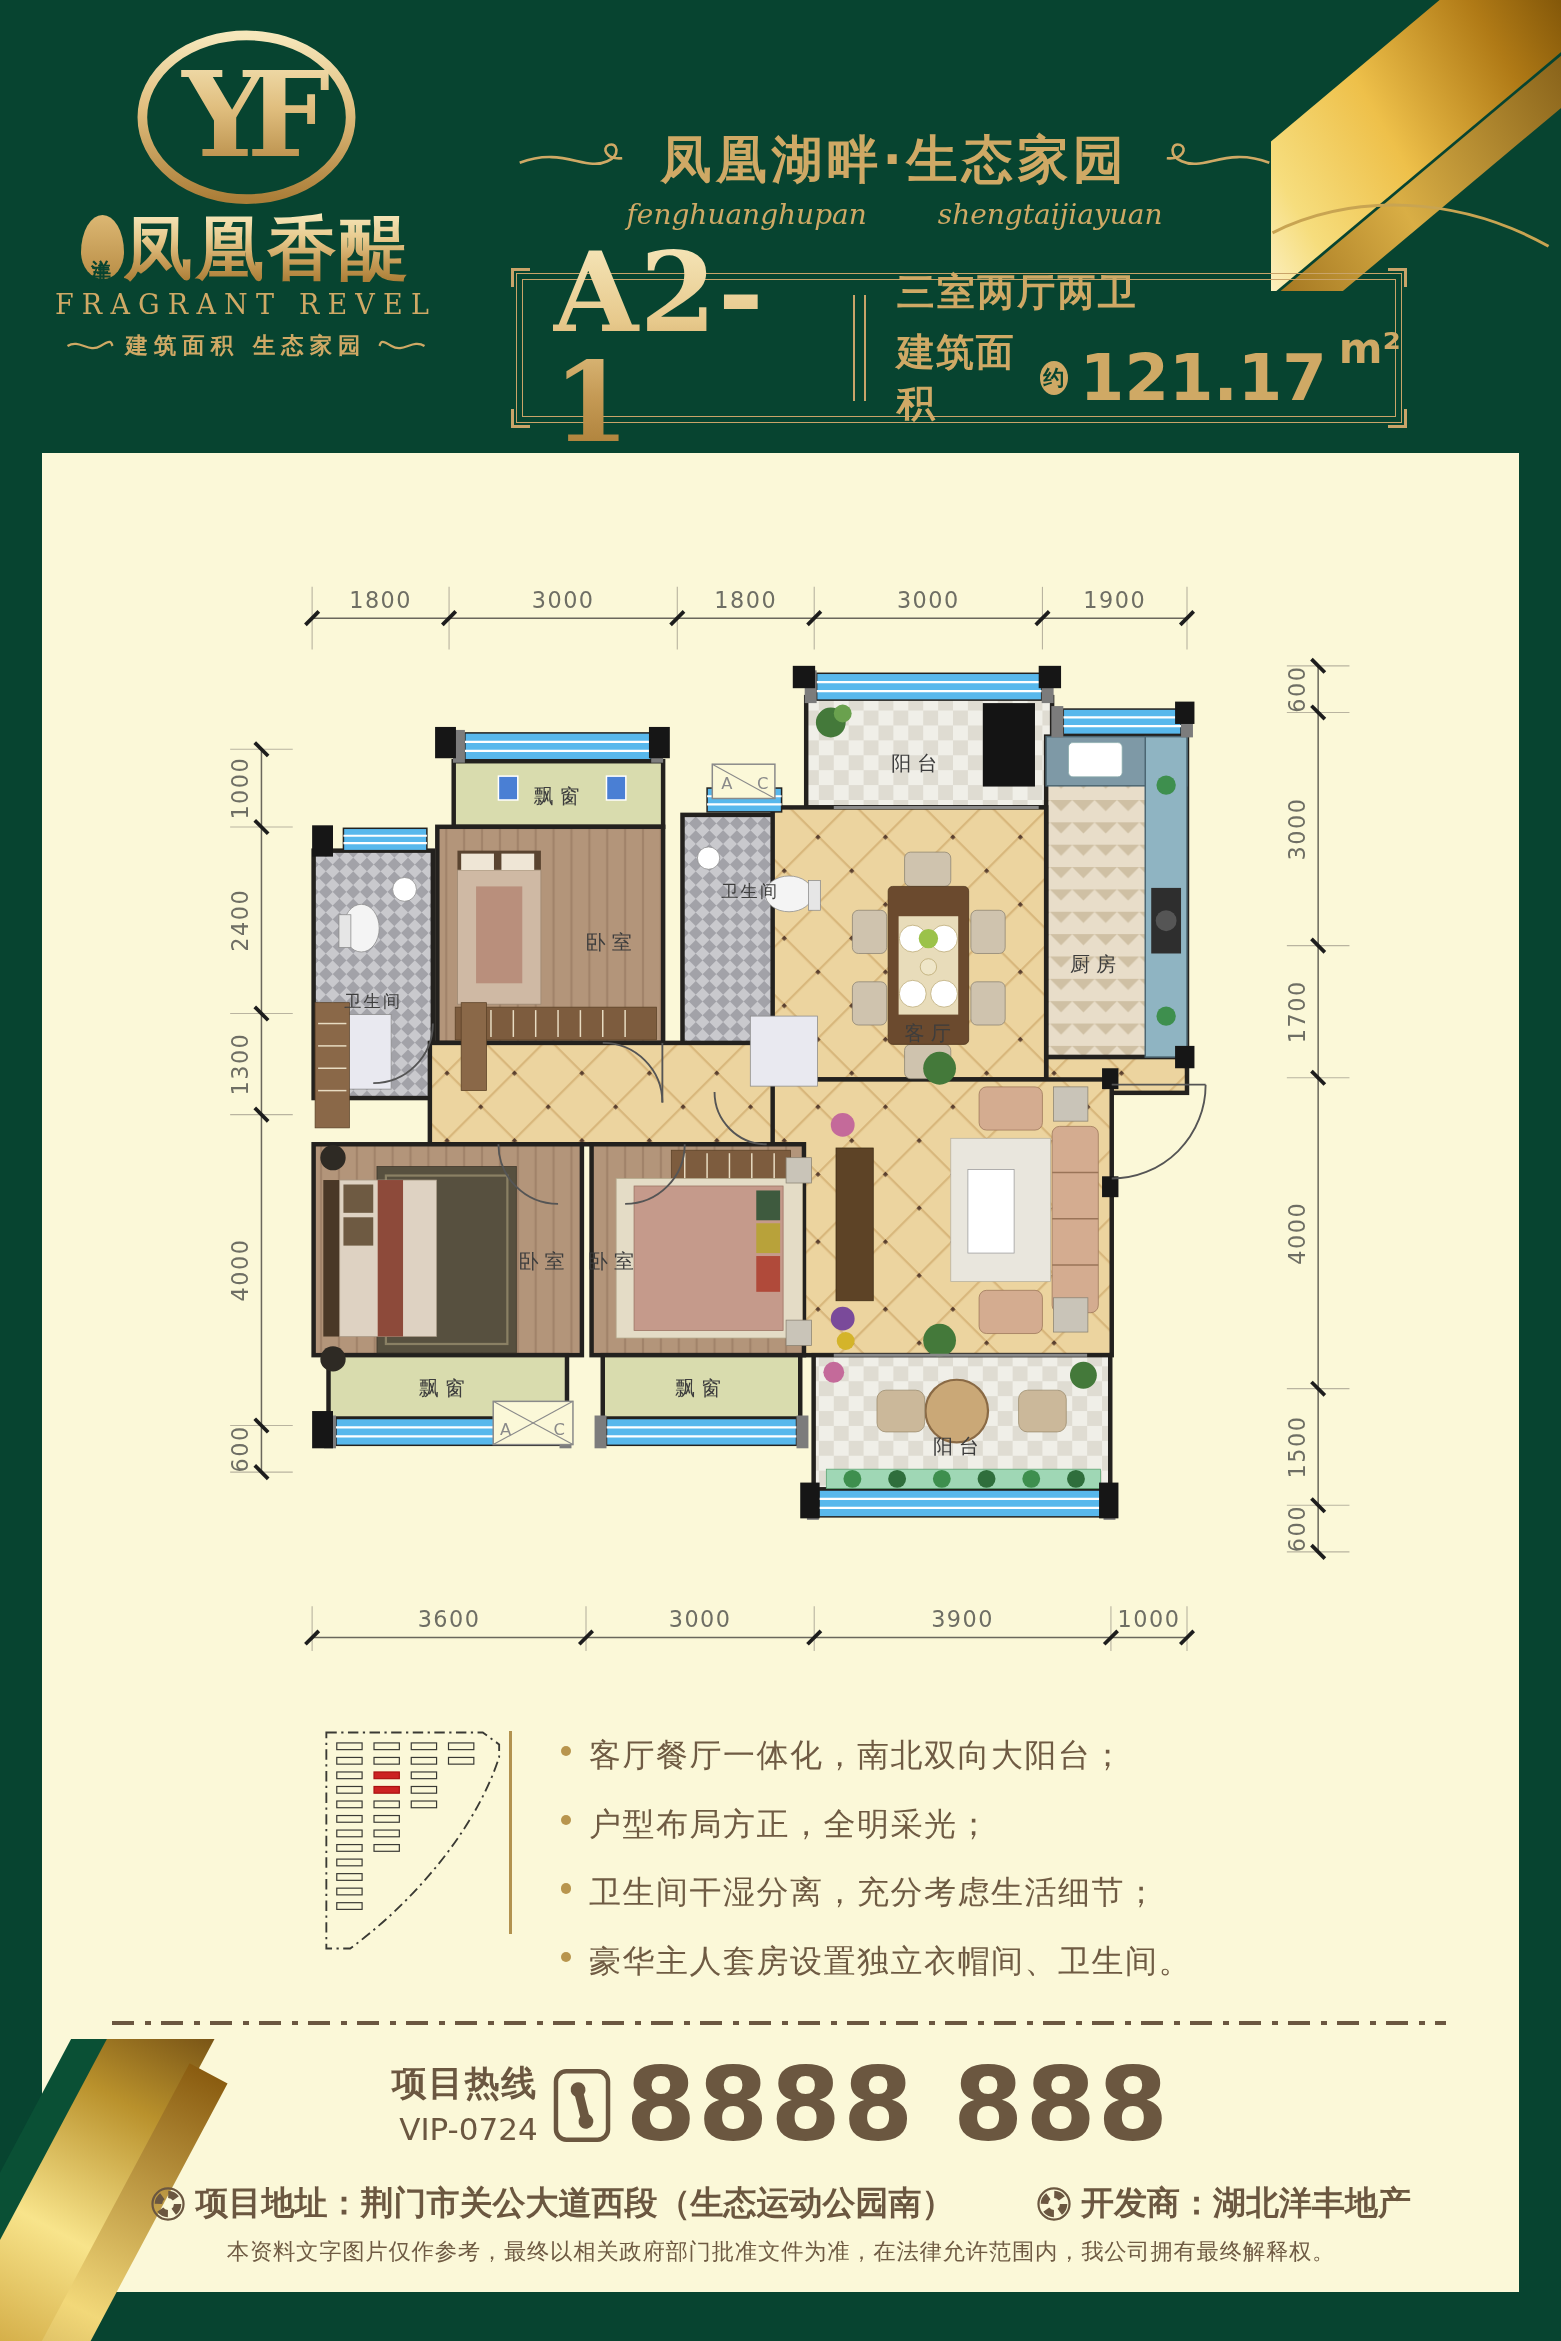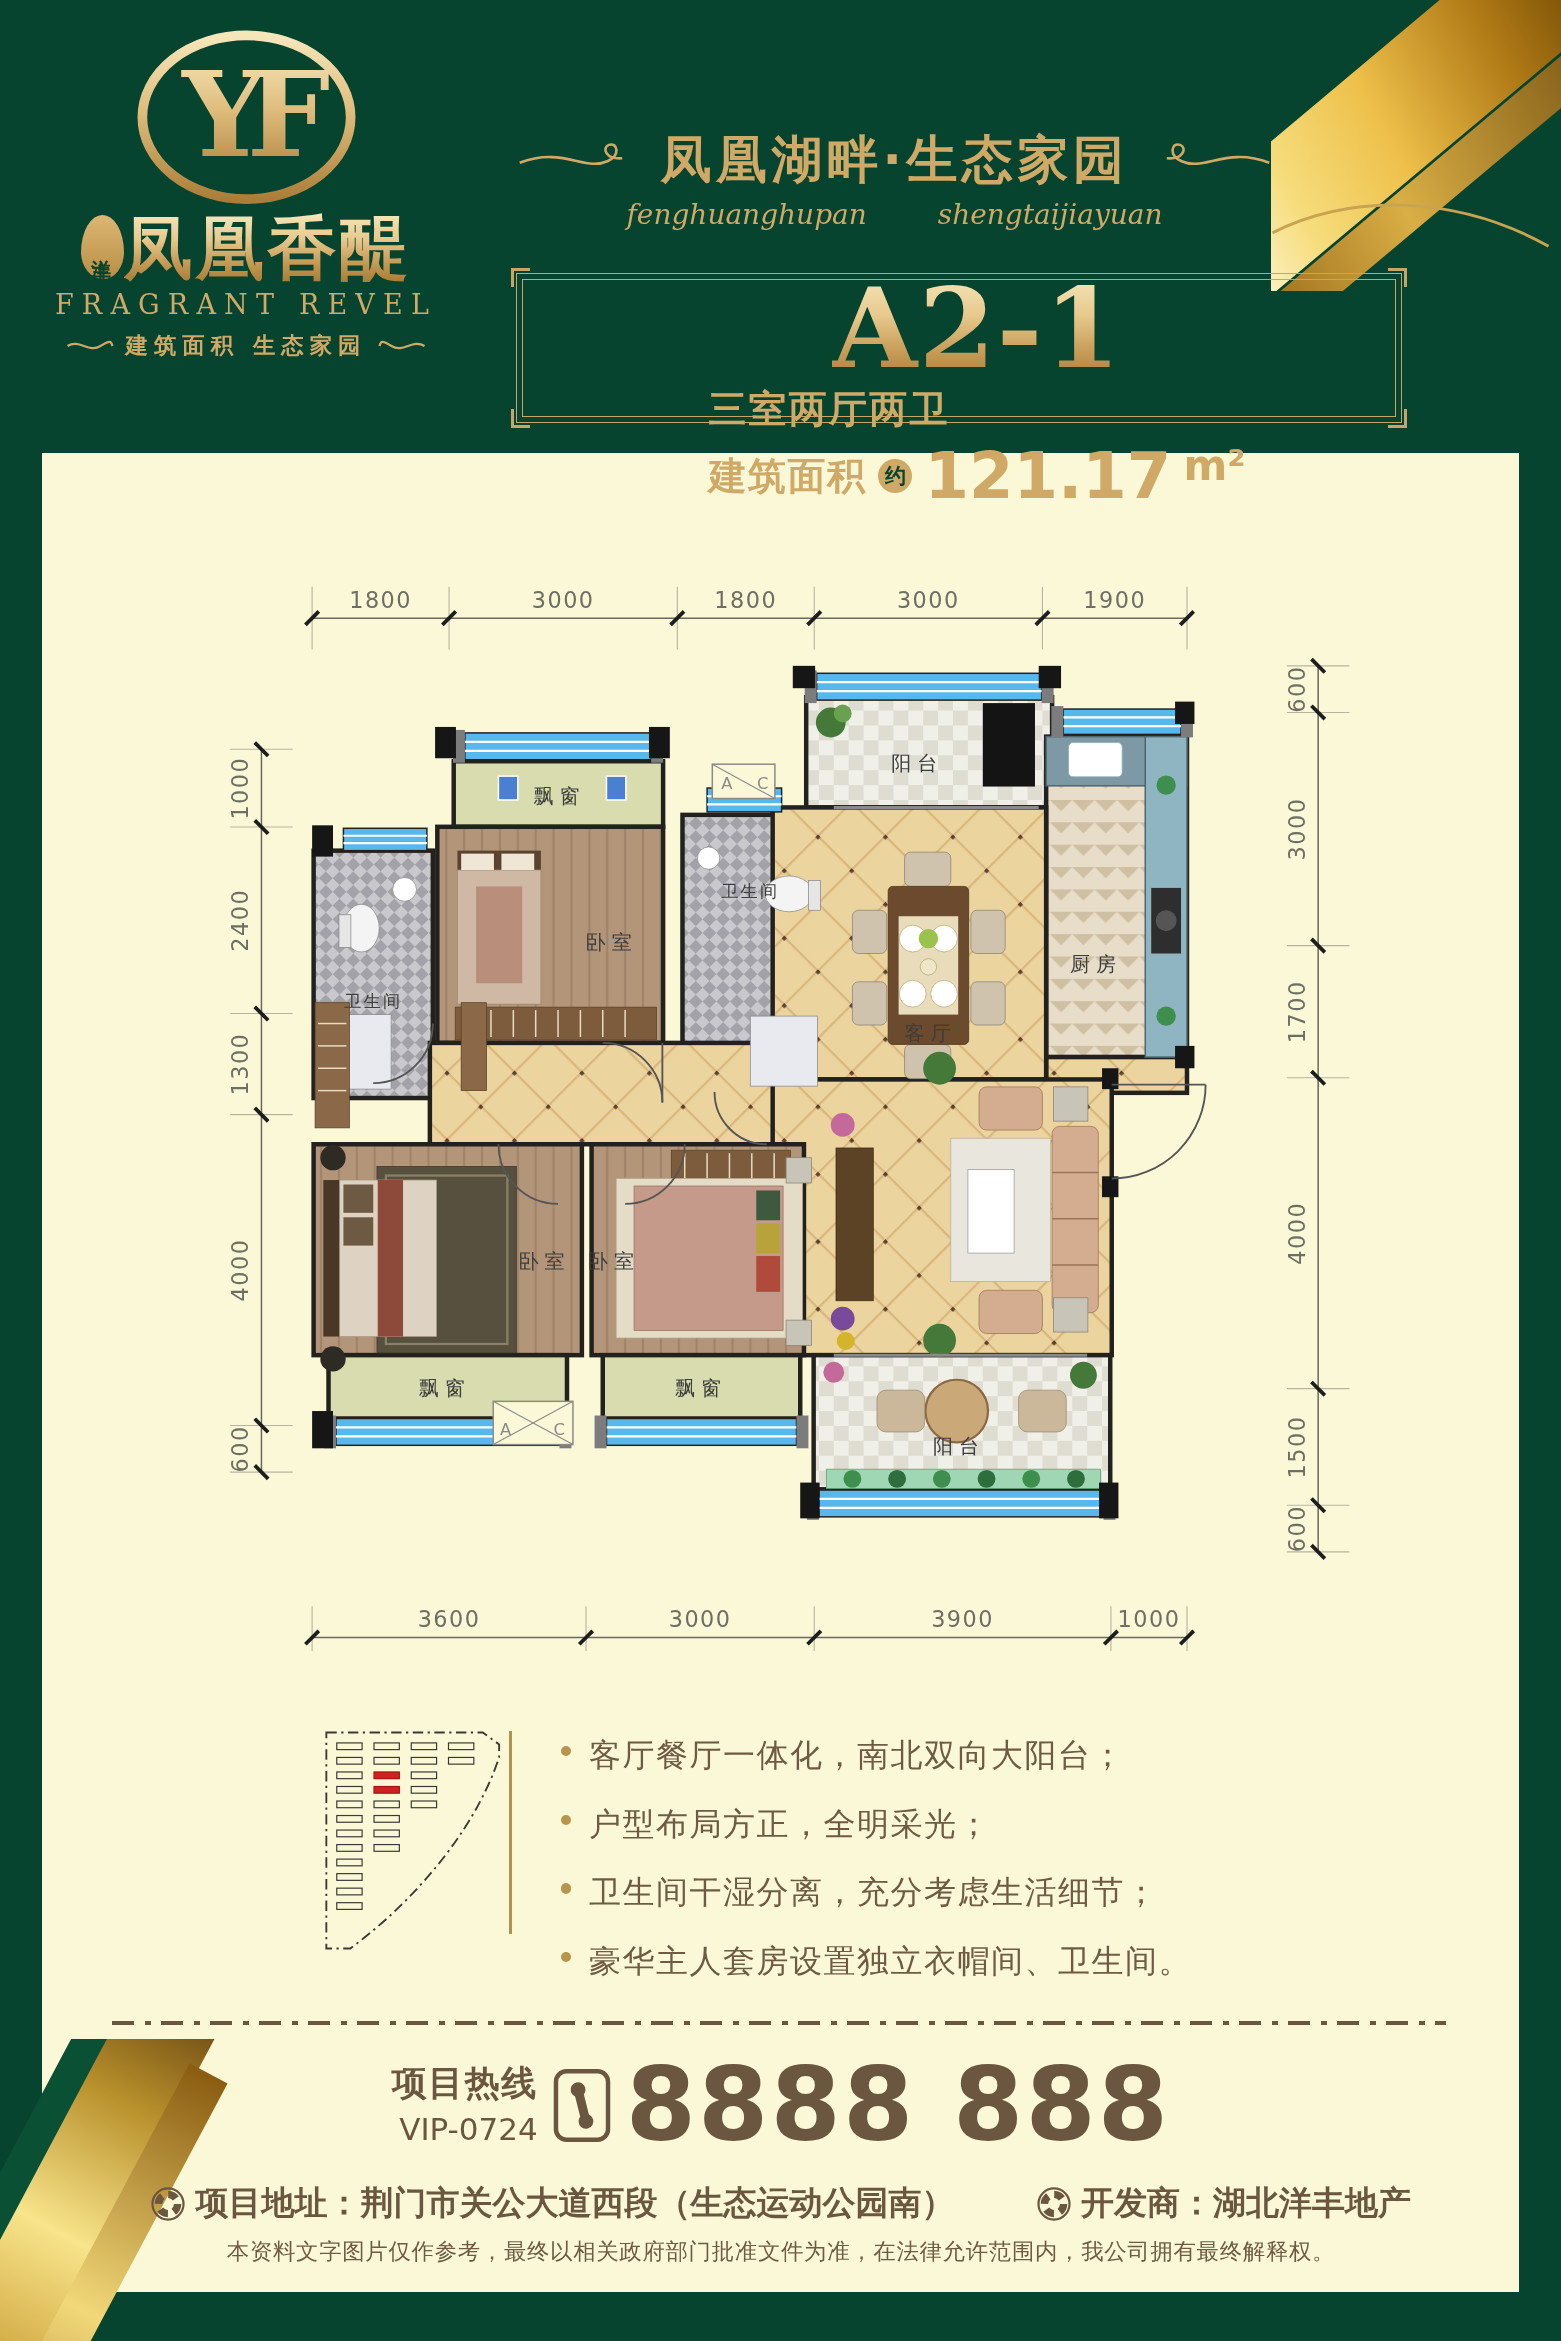--- a/index.html
+++ b/index.html
@@ -48,21 +48,21 @@
   .pinyinrow{display:flex;justify-content:center;gap:71px;margin-top:13.4px;
     font-family:"DejaVu Serif",serif;font-style:italic;font-size:28px;}
   
   .unitbox{left:516px;top:273px;width:884px;height:148px;border:1.5px solid #c9a469;}
   .unitbox::before{content:'';position:absolute;inset:5.2px;border:0.7px solid #c9a469;}
   .corner{position:absolute;width:16.4px;height:16.4px;border:0 solid #c9a469;}
   .c-tl{left:-6px;top:-6px;border-left-width:3px;border-top-width:3px;}
   .c-tr{right:-6px;top:-6px;border-right-width:3px;border-top-width:3px;}
   .c-bl{left:-6px;bottom:-6px;border-left-width:3px;border-bottom-width:3px;}
   .c-br{right:-6px;bottom:-6px;border-right-width:3px;border-bottom-width:3px;}
-  .unitflex{position:absolute;inset:0;display:flex;align-items:center;padding:0 0 0 36px;flex-direction:column;}
+  .unitflex{position:absolute;inset:0;display:flex;align-items:center;padding:0 0 0 36px;}
   .unitcode{font-family:"DejaVu Serif",serif;font-weight:bold;font-size:110px;line-height:1;letter-spacing:1.5px;}
   .unitdiv{width:9px;height:106px;border-left:2.2px solid #c9a469;border-right:2.2px solid #c9a469;margin:0 31px 0 28px;}
   .unitline1{font-size:38px;font-weight:bold;letter-spacing:2.2px;}
   .unitline2{display:flex;align-items:center;gap:12px;margin-top:9px;}
   .arealabel{font-size:38px;font-weight:bold;letter-spacing:1.5px;}
   .approx{width:34px;height:34px;border-radius:50%;background:#cfa965;color:#074430;
     display:flex;align-items:center;justify-content:center;font-size:21px;font-weight:bold;}
   .areanum{font-size:64px;font-weight:bold;line-height:1;}
   .areaunit{font-size:42px;font-weight:bold;align-self:flex-start;margin-top:-3px;}
   

